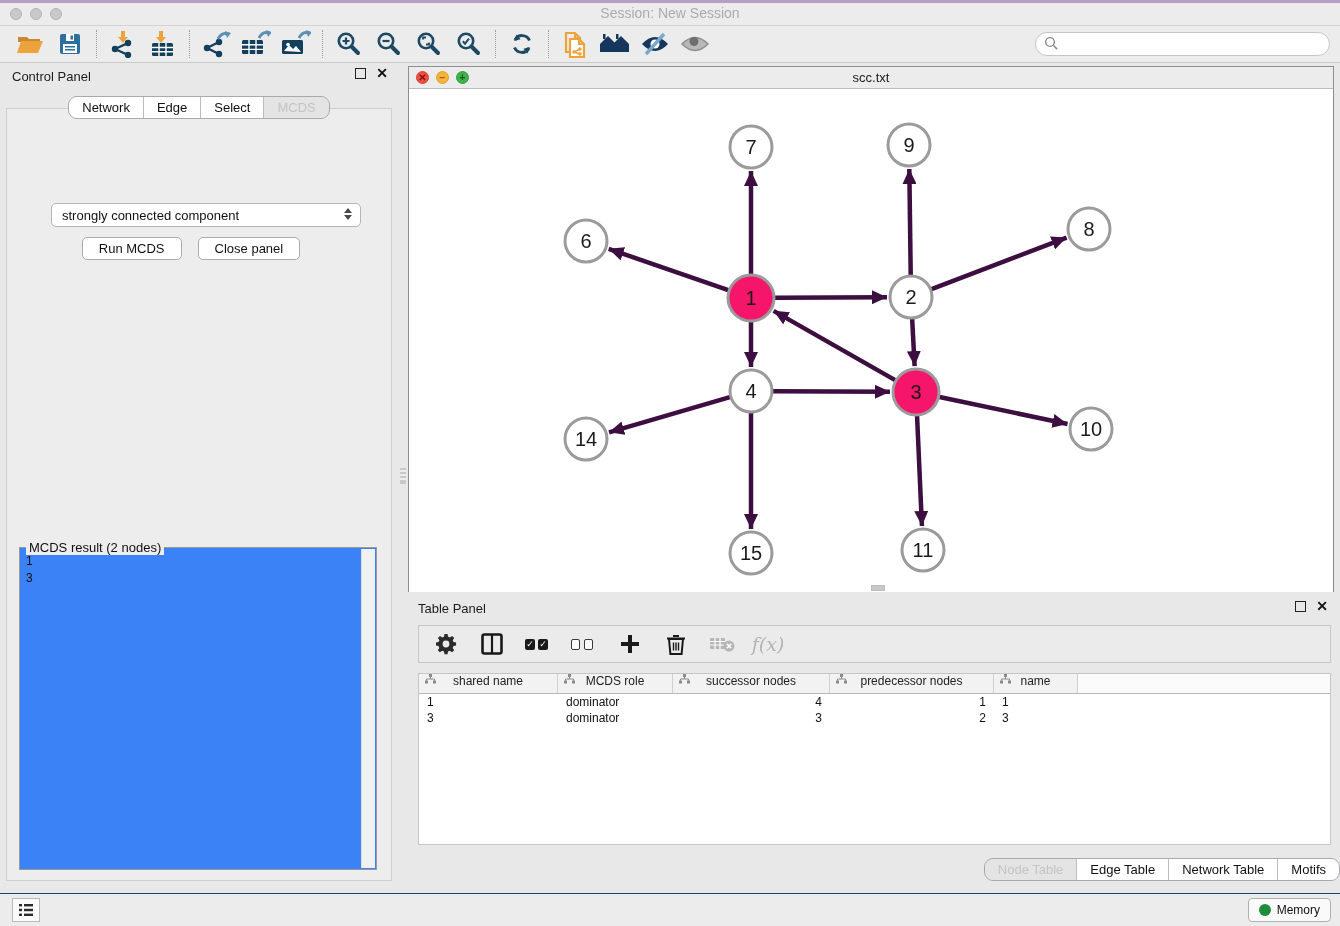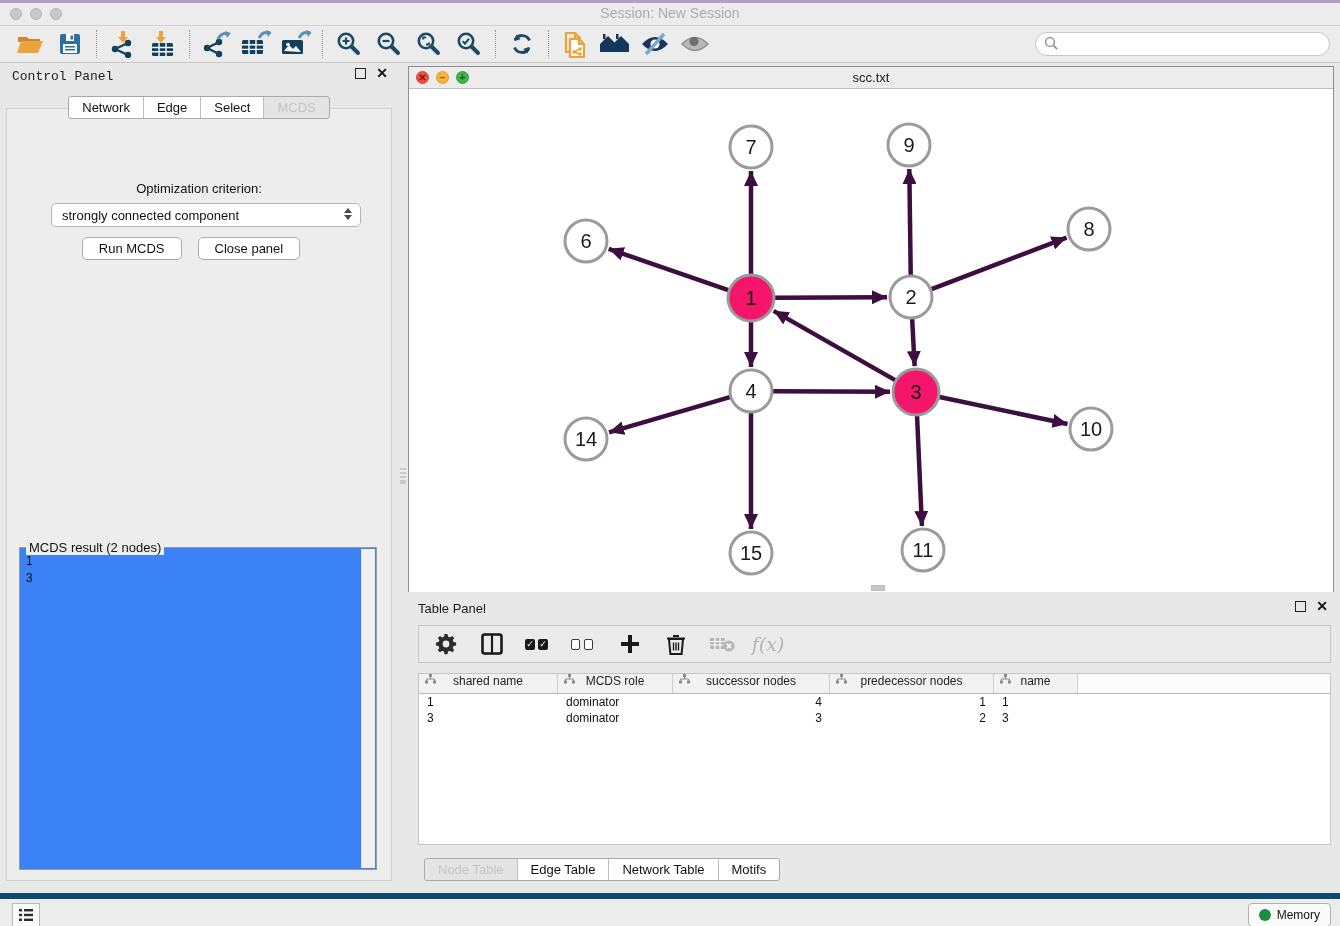--- a/index.html
+++ b/index.html
@@ -22,26 +22,26 @@
   .tb-btn { width:40px; height:32px; display:flex; align-items:center; justify-content:center; }
   .tb-sep { width:0; height:28px; border-left:1px dotted #9a9a9a; margin:0 6px; }
   .tb-search { margin-left:auto; position:relative; width:295px; height:24px; }
   .tb-search input { width:100%; height:100%; border:1px solid #c6c6c6; border-radius:13px;
     background:#fff; padding:0 10px 0 28px; font-size:13px; outline:none; }
   .tb-search .mag { position:absolute; left:9px; top:4px; }
 
   
   .control-panel { position:absolute; left:0; top:63px; width:398px; height:830px; background:#e8e8e8; }
   .cp-header { position:absolute; left:0; top:0; width:100%; height:26px; }
-  .cp-title { position:absolute; left:12px; top:6px; font-size:13px; color:#1c1c1c;font-family:Liberation Mono, monospace; }
+  .cp-title { position:absolute; left:12px; top:6px; font-size:13px; color:#1c1c1c; }
   .panel-ctrls { position:absolute; right:10px; top:5px; display:flex; gap:10px; align-items:center; }
   .float-box { width:11px; height:11px; border:1.5px solid #222; }
   .close-x { font-size:14px; font-weight:bold; color:#111; line-height:11px; }
 
-  .seg-tabs { display:flex; border:1px solid #a9a9a9; border-radius:3px; overflow:hidden; background:#c4b5fd; }
+  .seg-tabs { display:flex; border:1px solid #a9a9a9; border-radius:9px; overflow:hidden; background:#c4b5fd; }
   .seg-tab { padding:3px 13px; font-size:13px; color:#111; background:#fff; border-left:1px solid #bdbdbd; white-space:nowrap; }
   .seg-tab:first-child { border-left:none; }
   .seg-tab.active { background:#e4e4e4; color:#c4c4c4; }
   .cp-tabs-wrap { position:absolute; left:0; top:33px; width:100%; display:flex; justify-content:center; z-index:2; }
 
   .cp-box { position:absolute; left:6px; right:6px; top:45px; bottom:12px;
     background:#ededed; border:1px solid #cfcfcf; }
   .opt-label { position:absolute; left:0; right:0; top:72px; text-align:center; font-size:13px; color:#111; }
   .dropdown { position:absolute; left:44px; top:94px; width:310px; height:24px; background:#fff;
     border:1px solid #b5b5b5; border-radius:5px; font-size:13px; color:#111;
@@ -98,25 +98,25 @@
   .tp-table { position:absolute; left:10px; right:9px; top:76px; height:172px; background:#fff;
     border:1px solid #c6c6c6; overflow:hidden; }
   .tp-head { display:flex; height:20px; border-bottom:1px solid #b9b9b9; background:#f2f2f2; }
   .th-cell { display:flex; align-items:flex-start; justify-content:center; gap:6px; font-size:12px; color:#222;
     border-right:1px solid #cfcfcf; position:relative; }
   .th-cell svg { position:absolute; left:6px; }
   .th-rest { flex:1; background:#fbfbfb; }
   .tp-row { display:flex; height:16px; font-size:12px; color:#111; }
   .td-cell { padding:0 8px; line-height:16px; white-space:nowrap; overflow:hidden; }
 
-  .tp-tabs-wrap { position:absolute; left:16px; right:0; top:261px; display:flex; justify-content:flex-start; }
+  .tp-tabs-wrap { position:absolute; left:16px; right:0; top:261px; display:flex; justify-content:flex-end; }
 
   
   .status-bar { position:absolute; left:0; top:893px; width:100%; height:33px; background:#ececec;
-    border-top:6px solid #0c4a6e; }
+    border-top:1px solid #0c4a6e; }
   .sb-left-btn { position:absolute; left:12px; top:4px; width:28px; height:24px; background:#fafafa;
     border:1px solid #b9b9b9; display:flex; align-items:center; justify-content:center; }
   .sb-mem-btn { position:absolute; right:9px; top:4px; height:24px; background:#fafafa;
     border:1px solid #b0b0b0; border-radius:4px; display:flex; align-items:center; gap:6px;
     padding:0 10px; font-size:12px; color:#111; }
   .mem-dot { width:12px; height:12px; border-radius:50%; background:#1f8c3b; }
 </style>
 </head>
 <body>
 
@@ -289,21 +289,20 @@
     </div>
     <div class="cp-tabs-wrap">
       <div class="seg-tabs" id="cp-tabs">
           <span class="seg-tab">Network</span>
           <span class="seg-tab">Edge</span>
           <span class="seg-tab">Select</span>
           <span class="seg-tab active">MCDS</span>
         </div>
     </div>
     <div class="cp-box">
-      <div class="opt-label">Optimization criterion:</div>
       <div class="dropdown">
         <span>strongly connected component</span>
         <span class="dd-arrows">
             <i class="dd-up"></i>
             <i class="dd-down"></i>
           </span>
       </div>
       <div class="cp-buttons">
         <button class="push-btn">Run MCDS</button>
         <button class="push-btn">Close panel</button>

